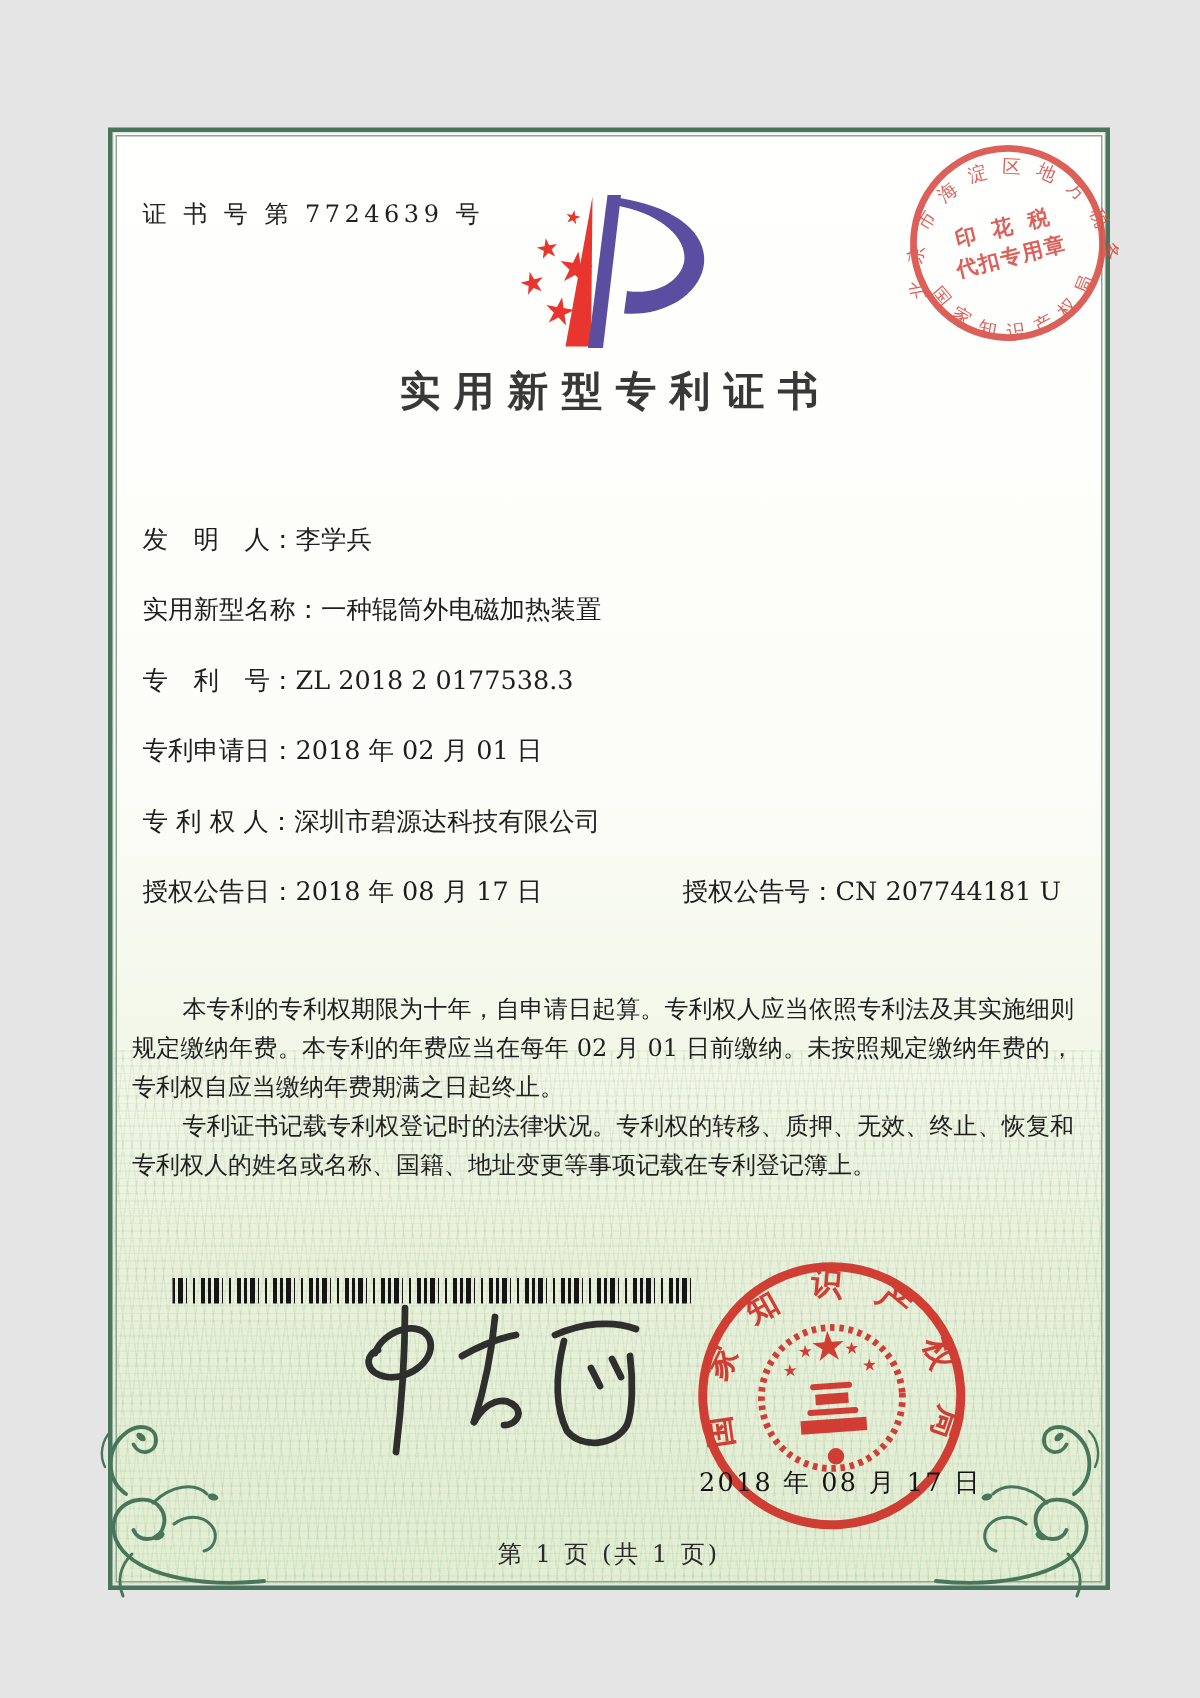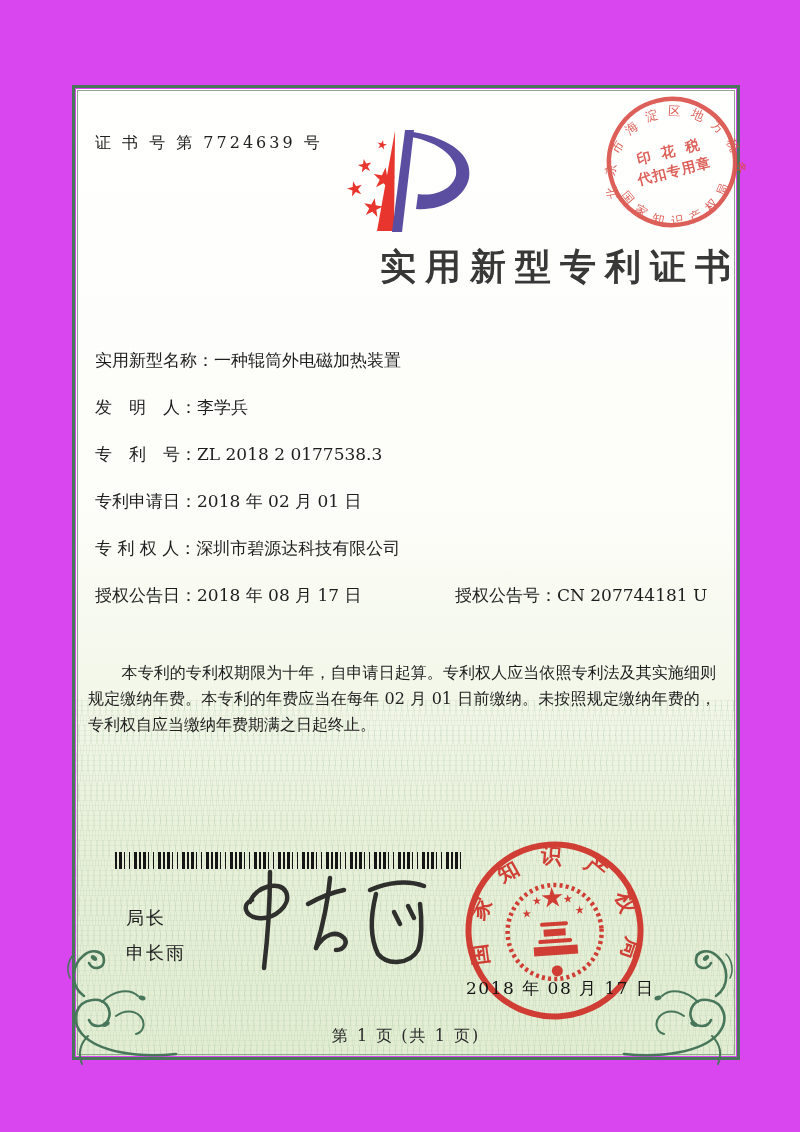--- a/index.html
+++ b/index.html
@@ -1,19 +1,19 @@
 <!DOCTYPE html>
 <html><head>
 <meta charset="utf-8">
 <style>
   * { margin: 0; padding: 0; box-sizing: border-box; }
   html,body { background:#fff; }
   body { font-family: "DejaVu Serif", "Liberation Serif", serif; }
   .page {
-    position: relative; width: 800px; height: 1132px; background: #d946ef;
+    position: relative; width: 800px; height: 1132px; background: #e5e5e5;
     overflow: hidden; margin: 0 auto;
   }
   
   .frame {
     position: absolute; left: 72px; top: 85px; width: 668px; height: 975px;
     border: 3px solid #47765a;
   }
   .frame::before {
     content: ""; position: absolute; left: 2px; top: 2px; right: 2px; bottom: 2px;
     border: 1px solid #8fa78f;
@@ -40,22 +40,22 @@
   }
   .logo { position: absolute; left: 332px; top: 128px; width: 150px; height: 107px; }
 
   .tax-stamp {
     position: absolute; left: 598px; top: 88px; width: 148px; height: 148px;
     transform: rotate(-14deg); opacity: .88;
   }
   .tax-stamp text { fill: #d84b43; font-family: "DejaVu Serif", serif; }
 
   .title {
-    position: absolute; left: 72px; top: 243px; width: 668px; text-align: right;
-    font-size: 36px; font-weight: 700; color: #383838; letter-spacing: 9px;
+    position: absolute; left: 72px; top: 243px; width: 668px; text-align: center;
+    font-size: 27px; font-weight: 700; color: #383838; letter-spacing: 9px;
     text-indent: 9px;
   }
 
   .fields { position: absolute; left: 95px; top: 348px; width: 625px; font-size: 17px; color: #1e1e1e; }
   .field-row { position: relative; height: 24px; line-height: 24px; margin-bottom: 23px; white-space: nowrap; }
   .field-label { color: #1e1e1e; }
   .field-value { color: #1e1e1e; }
   .grant-pair { position: absolute; left: 360px; top: 0; text-align: center; }
 
   .paragraphs {
@@ -157,52 +157,49 @@
     <text x="74" y="88" font-size="14" font-weight="700" letter-spacing="1" text-anchor="middle">代扣专用章</text>
     <text font-size="12.5" letter-spacing="8">
       <textPath href="#ts-bot" startOffset="6">国家知识产权局</textPath>
     </text>
   </svg>
 
   <div class="title">实用新型专利证书</div>
 
   <div class="fields">
     <div class="field-row">
+      <span class="field-label">发　明　人：</span><span class="field-value">李学兵</span>
+    </div>
+    <div class="field-row">
       <span class="field-label">实用新型名称：</span><span class="field-value">一种辊筒外电磁加热装置</span>
-    </div>
-    <div class="field-row">
-      <span class="field-label">发　明　人：</span><span class="field-value">李学兵</span>
     </div>
     <div class="field-row">
       <span class="field-label">专　利　号：</span><span class="field-value">ZL 2018 2 0177538.3</span>
     </div>
     <div class="field-row">
       <span class="field-label">专利申请日：</span><span class="field-value">2018 年 02 月 01 日</span>
     </div>
     <div class="field-row">
       <span class="field-label">专 利 权 人：</span><span class="field-value">深圳市碧源达科技有限公司</span>
     </div>
     <div class="field-row">
       <span class="field-label">授权公告日：</span><span class="field-value">2018 年 08 月 17 日</span>
       <span class="grant-pair">
         <span class="field-label">授权公告号：</span><span class="field-value">CN 207744181 U</span>
       </span>
     </div>
   </div>
 
   <div class="paragraphs">
     <p>本专利的专利权期限为十年，自申请日起算。专利权人应当依照专利法及其实施细则规定缴纳年费。本专利的年费应当在每年 02 月 01 日前缴纳。未按照规定缴纳年费的，专利权自应当缴纳年费期满之日起终止。</p>
+    <p>专利证书记载专利权登记时的法律状况。专利权的转移、质押、无效、终止、恢复和专利权人的姓名或名称、国籍、地址变更等事项记载在专利登记簿上。</p>
   </div>
 
   <div class="barcode"></div>
 
-  <div class="sig-block">
-    <div>局长</div>
-    <div>申长雨</div>
-  </div>
 
   <svg class="sig-script" viewBox="0 0 230 120">
     <g fill="none" stroke="#1c1c1c" stroke-width="4.5" stroke-linecap="round" opacity="0.9">
       <path d="M38,42 C44,26 68,20 74,32 C80,45 62,60 46,58 C32,56 30,44 40,40"></path>
       <path d="M58,12 C58,40 56,75 52,108"></path>
       <path d="M118,18 C116,40 112,62 104,88"></path>
       <path d="M96,44 C110,36 122,32 132,30"></path>
       <path d="M104,88 C112,74 124,70 132,78 C136,83 132,90 124,90"></path>
       <path d="M158,30 C176,22 196,20 212,26"></path>
       <path d="M164,34 C158,58 158,78 166,94 C176,106 198,104 206,90 C210,80 210,60 208,44"></path>

